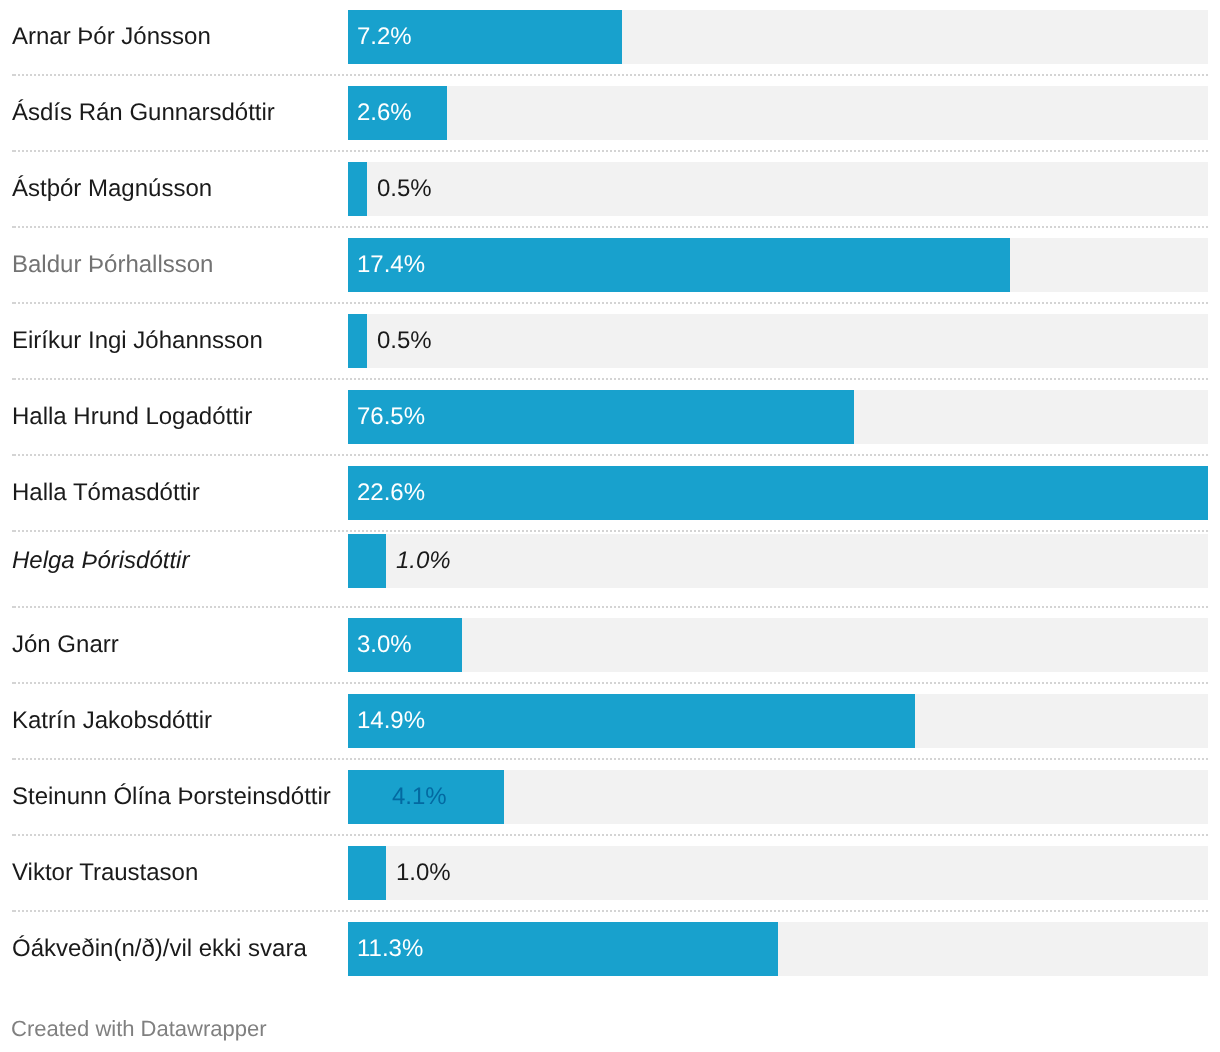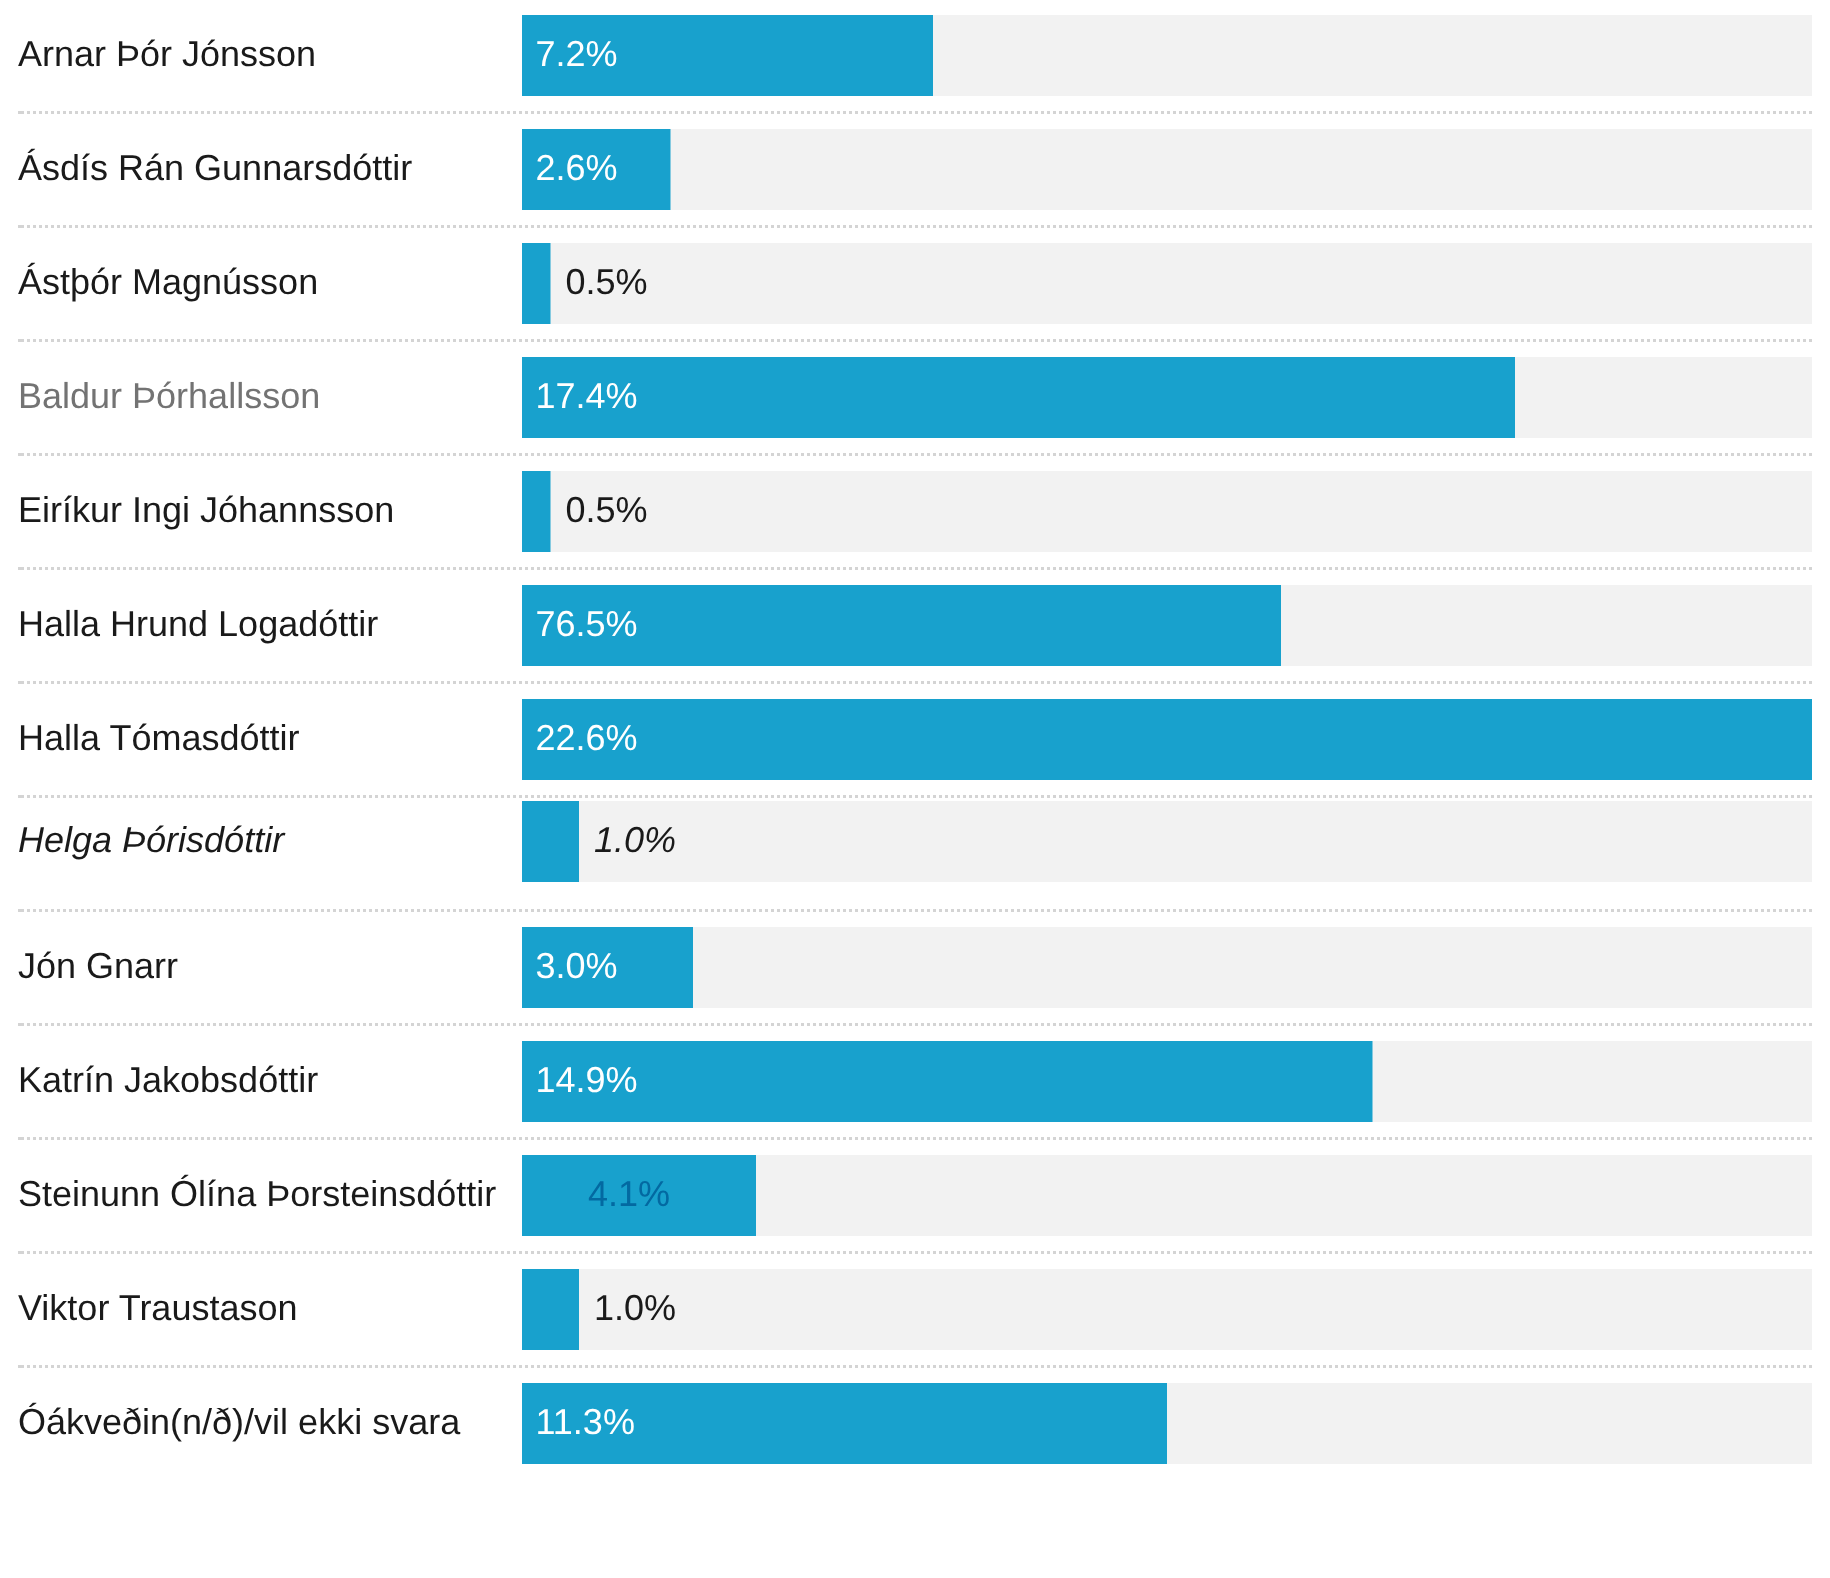--- a/index.html
+++ b/index.html
@@ -144,13 +144,14 @@
   </div>
   <div class="divider" style="top: 910px; background-image: linear-gradient(to right, rgb(212, 212, 212) 0px, rgb(212, 212, 212) 4px, rgba(255, 255, 255, 0) 4px), repeating-linear-gradient(to right, rgba(255, 255, 255, 0) 0px, rgba(255, 255, 255, 0) 2px, rgb(212, 212, 212) 2px, rgb(212, 212, 212) 4px);"></div>
 
   <div class="row" style="top: 922px;">
     <div class="row-label" style="color: rgb(26, 26, 26);">Óákveðin(n/ð)/vil ekki svara</div>
     <div class="track" style="background: rgb(242, 242, 242);"></div>
     <div class="bar" style="background: rgb(24, 161, 205); width: 430.1px;"></div>
     <div class="value inside" style="color: rgb(255, 255, 255); left: 357.1px;">11.3%</div>
   </div>
 
+  <div class="credit" style="color: rgb(128, 128, 128);">Created with Datawrapper</div>
 </div>
 
 </body></html>

